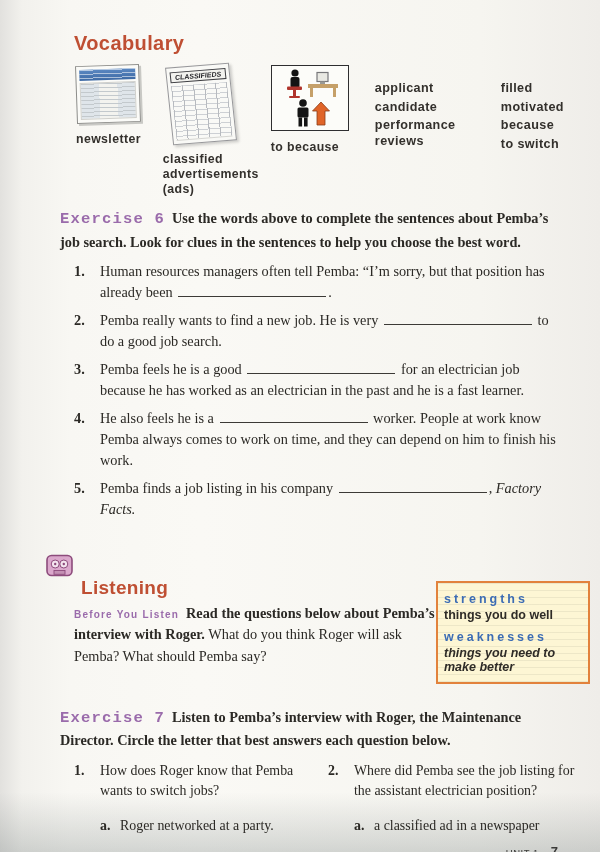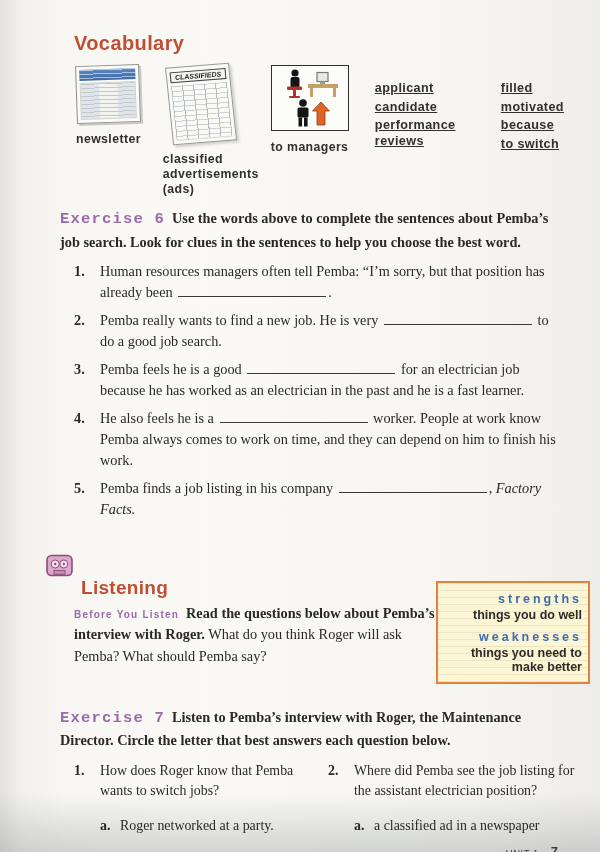--- a/index.html
+++ b/index.html
@@ -62,21 +62,21 @@
       repeating-linear-gradient(90deg,#b7babf 0 1px, rgba(0,0,0,0) 1px 11px),
       repeating-linear-gradient(180deg,#cdd0d4 0 1px, rgba(0,0,0,0) 1px 5px);
     border-bottom:1px solid #d6d6d2;
   }
 
   .advance-img{width:76px;height:64px;border:1.5px solid #2e2e30;background:#fcfcf9;}
 
   .words{display:flex; margin-left:26px; margin-top:16px; gap:30px;
     font-family:"Liberation Sans", sans-serif; font-weight:bold; font-size:12.6px;
     letter-spacing:.4px; color:#33302c;}
-  .word-col{display:flex;flex-direction:column;text-decoration:underline;}
+  .word-col{display:flex;flex-direction:column;}
   .word-col .w{margin-bottom:3px; line-height:1.25;}
   .word-col1{width:96px;}
   .word-col2{width:86px;}
 
   
   .ex-head{font-size:14.3px;font-weight:bold;line-height:1.5;margin:12px 0 8px 0;}
   .ex-label{
     font-family:Liberation Mono, monospace; color:#9a6bab; font-size:15.5px;
     letter-spacing:1.2px; font-weight:bold; margin-right:7px;
   }
@@ -92,26 +92,26 @@
   .listen-head{display:flex;align-items:center;margin:12px 0 2px -14px;}
   .listen-title{font-family:"Liberation Sans", sans-serif;font-weight:bold;font-size:19px;color:#bf4f33;margin-left:8px;letter-spacing:.3px;margin-top:44px;}
   .byl-wrap{position:relative;min-height:92px;}
   .byl-text{width:370px;font-size:14.3px;line-height:1.5;margin:4px 0 0 14px;}
   .byl-label{font-family:"Liberation Sans", sans-serif;color:#9a6bab;font-size:10px;letter-spacing:1.2px;font-weight:bold;margin-right:7px;}
   .bold{font-weight:bold;}
   .sidebar-box{
     position:absolute; top:-22px; right:-28px; width:138px;
     border:2.5px solid #e2823c; background:#fdf6d4;
     background-image:repeating-linear-gradient(180deg, rgba(140,140,120,.14) 0 1px, rgba(0,0,0,0) 1px 7px);
-    padding:10px 6px 8px; text-align:right;
+    padding:10px 6px 8px; text-align:left;
     font-family:"Liberation Sans", sans-serif;
   }
   .sb-term{color:#3c6cb4;font-weight:bold;font-size:12.5px;letter-spacing:3px;line-height:1.1;}
   .sb-def{color:#2e2b27;font-weight:bold;font-size:12.5px;line-height:1.15;margin:1px 0 9px;}
-  .sb-def:last-child{margin-bottom:0;}
+  .sb-def:last-child{margin-bottom:0;font-style:italic;}
 
   
   .q-grid{display:grid;grid-template-columns:252px 248px;column-gap:2px;row-gap:12px;margin:10px 0 2px 14px;}
   .question{position:relative;padding-left:26px;font-size:13.9px;line-height:1.42;}
   .q-num{position:absolute;left:0;top:0;font-weight:bold;}
   .q-text{margin-bottom:15px;}
   .choice{position:relative;padding-left:20px;}
   .c-letter{position:absolute;left:0;font-weight:bold;}
 
   .footer{
@@ -162,21 +162,21 @@
             <rect x="45" y="6.5" width="11" height="9" fill="#e9e9e3" stroke="#77777a" stroke-width="1.2"></rect>
             <rect x="48" y="15.5" width="5" height="2.5" fill="#9a9a96"></rect>
 
             <circle cx="31" cy="37" r="3.8" fill="#141414"></circle>
             <rect x="25.5" y="41.5" width="11" height="10" rx="1.5" fill="#141414"></rect>
             <rect x="26.5" y="51.5" width="3.6" height="9" fill="#141414"></rect>
             <rect x="32" y="51.5" width="3.6" height="9" fill="#141414"></rect>
             <polygon points="49,36 57.5,45 53,45 53,59 45,59 45,45 40.5,45" fill="#e06428" stroke="#8c3c16" stroke-width="0.8"></polygon>
           </svg>
         </div>
-        <div class="fig-label">to managers</div>
+        <div class="fig-label">to because</div>
       </div>
 
       <div class="words">
         <div class="word-col word-col1">
           <div class="w">applicant</div>
           <div class="w">candidate</div>
           <div class="w">performance reviews</div>
         </div>
         <div class="word-col word-col2">
           <div class="w">filled</div>

